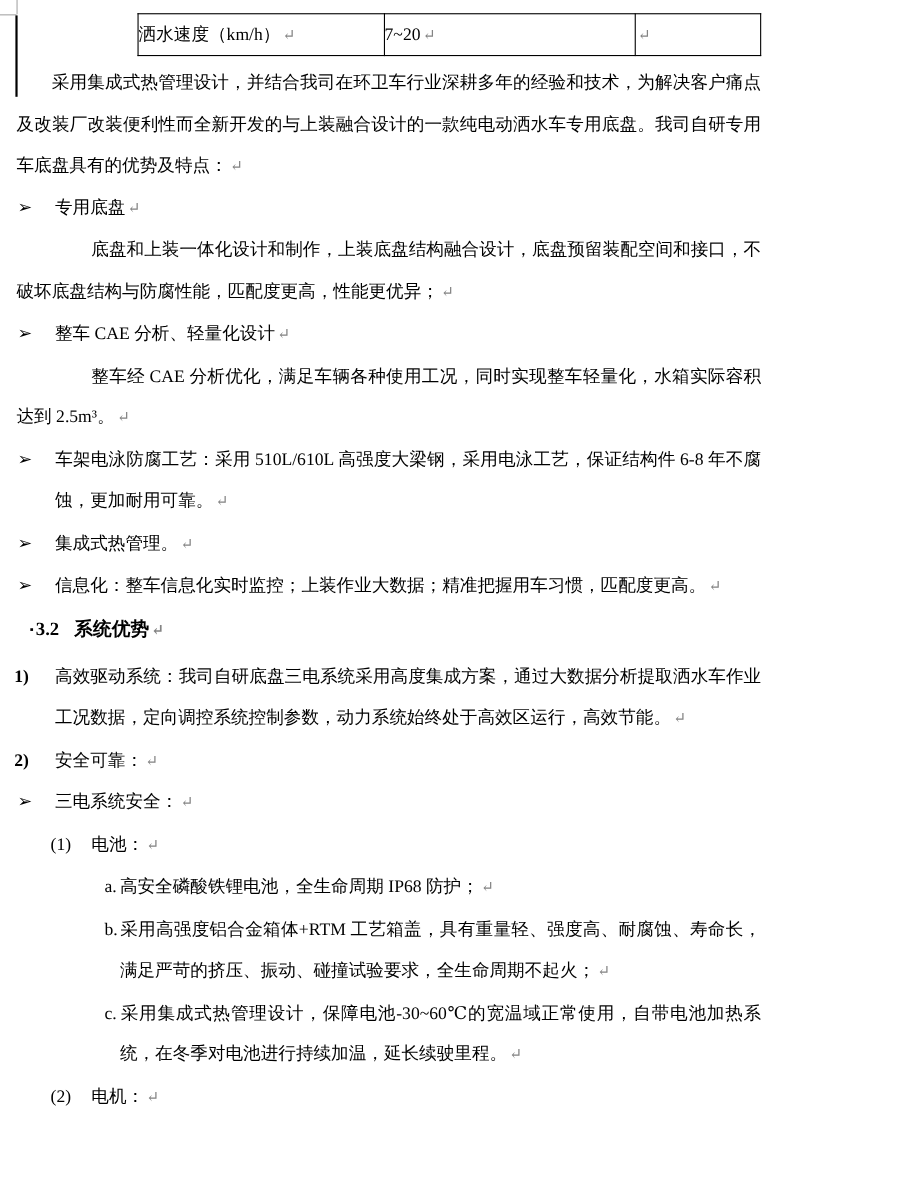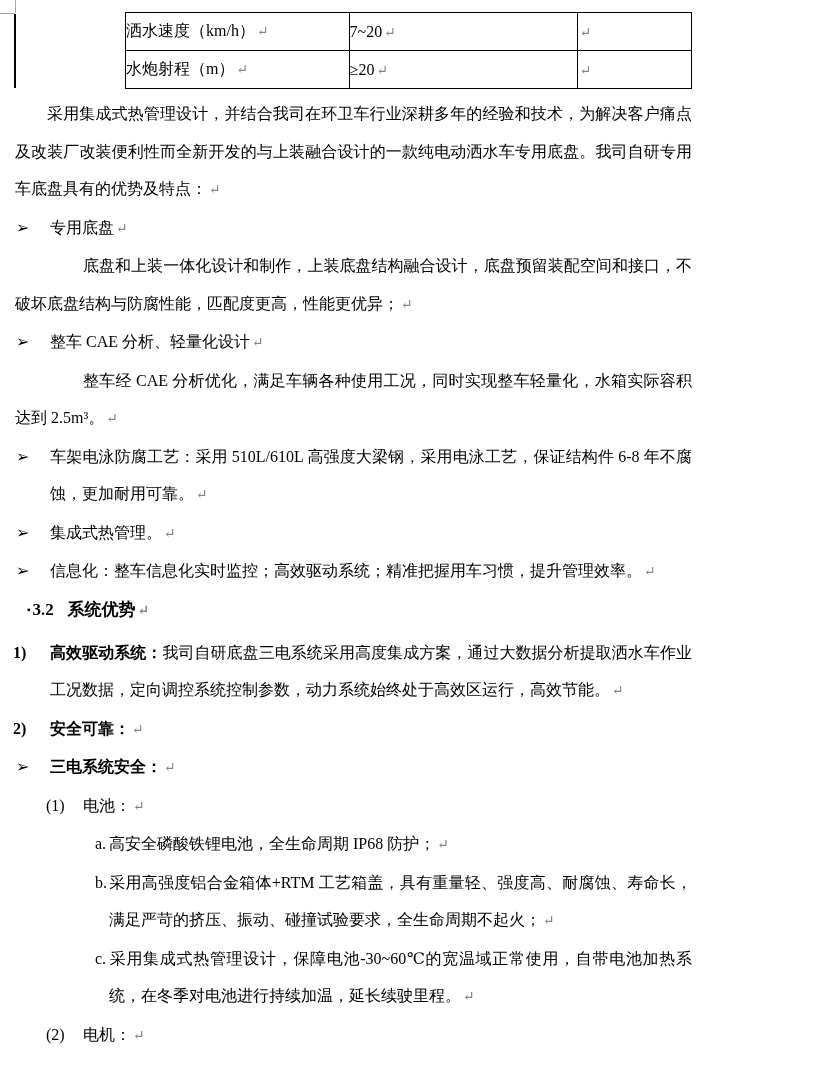--- a/index.html
+++ b/index.html
@@ -55,43 +55,38 @@
   .intro{margin-top:6px;text-indent:32px;}
   .bullet{padding-left:35px;text-indent:-34px;line-height:37.5px;text-align:justify;}
   .bullet .bmark{display:inline-block;width:34px;text-indent:0;}
   .bsub{text-indent:68px;line-height:37.5px;text-align:justify;}
   .numitem{padding-left:35px;text-indent:-37px;line-height:37.5px;text-align:justify;}
   .numitem .nmark{display:inline-block;width:37px;text-indent:0;font-weight:bold;}
   .subitem{padding-left:68px;text-indent:-37px;line-height:37.5px;text-align:justify;}
   .subitem .smark{display:inline-block;width:37px;text-indent:0;}
   .abc{padding-left:94px;text-indent:-14px;line-height:37.5px;text-align:justify;}
   .abc .amark{display:inline-block;width:14px;text-indent:0;}
-  .bold{font-weight:bold;}
+  .bold{font-weight:normal;}
 </style>
 </head>
 <body>
 
 <div class="page">
 
   <div class="crop crop-tl-v"></div>
   <div class="crop crop-tl-h"></div>
   <div class="crop crop-tr-v"></div>
   <div class="crop crop-tr-h"></div>
   <div class="rev-bar"></div>
 
   <table class="spec">
     <tbody>
         <tr>
       <td class="c-label"><span>洒水速度（km/h）</span><span class="pilcrow">↵</span></td>
       <td class="c-value"><span>7~20</span><span class="pilcrow">↵</span></td>
-      <td class="c-extra"><span class="pilcrow">↵</span></td>
-    </tr>
-    <tr>
-      <td class="c-label"><span>水炮射程（m）</span><span class="pilcrow">↵</span></td>
-      <td class="c-value"><span>≥20</span><span class="pilcrow">↵</span></td>
       <td class="c-extra"><span class="pilcrow">↵</span></td>
     </tr>
   </tbody>
     </table>
 
 
 
   <div class="para intro">
     <span>采用集成式热管理设计，并结合我司在环卫车行业深耕多年的经验和技术，为解决客户痛点及改装厂改装便利性而全新开发的与上装融合设计的一款纯电动洒水车专用底盘。我司自研专用车底盘具有的优势及特点：</span><span class="pilcrow">↵</span>
   </div>
@@ -112,21 +107,21 @@
 
   <div class="bullet">
     <span class="bmark">➢</span><span>车架电泳防腐工艺：采用 510L/610L 高强度大梁钢，采用电泳工艺，保证结构件 6-8 年不腐蚀，更加耐用可靠。</span><span class="pilcrow">↵</span>
   </div>
 
   <div class="bullet">
     <span class="bmark">➢</span><span>集成式热管理。</span><span class="pilcrow">↵</span>
   </div>
 
   <div class="bullet">
-    <span class="bmark">➢</span><span>信息化：整车信息化实时监控；高效驱动系统；精准把握用车习惯，提升管理效率。</span><span class="pilcrow">↵</span>
+    <span class="bmark">➢</span><span>信息化：整车信息化实时监控；上装作业大数据；精准把握用车习惯，匹配度更高。</span><span class="pilcrow">↵</span>
   </div>
 
   <div class="hsub h32">
     <span class="hsq">▪</span><span class="hnum">3.2</span><span>系统优势</span><span class="pilcrow">↵</span>
   </div>
 
   <div class="numitem">
     <span class="nmark">1)</span><span class="bold">高效驱动系统：</span><span>我司自研底盘三电系统采用高度集成方案，通过大数据分析提取洒水车作业工况数据，定向调控系统控制参数，动力系统始终处于高效区运行，高效节能。</span><span class="pilcrow">↵</span>
   </div>
 

